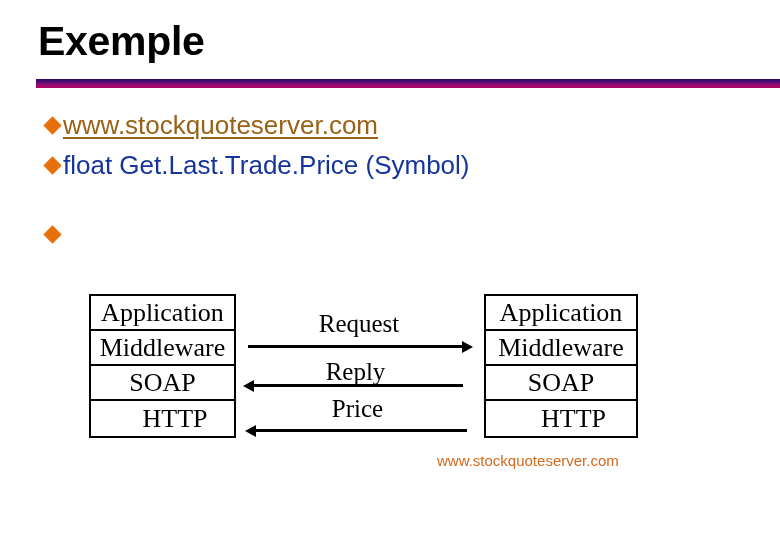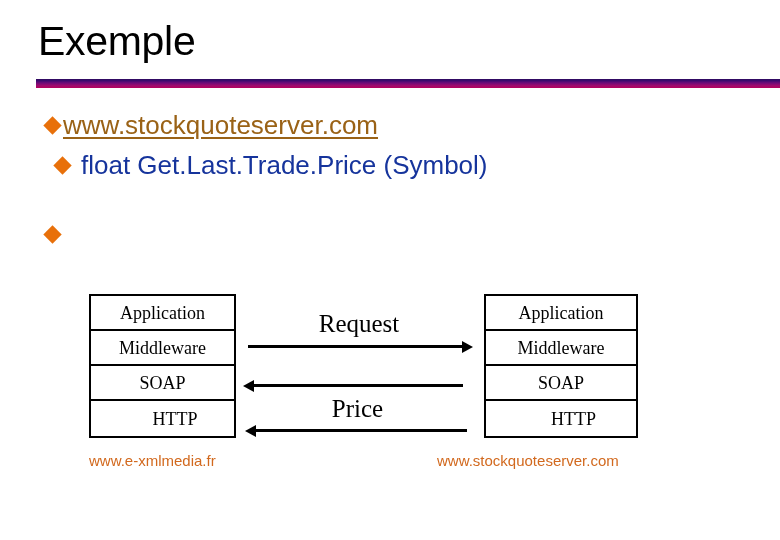--- a/index.html
+++ b/index.html
@@ -17,21 +17,21 @@
   }
 
   
   #slide-title {
     position: absolute;
     left: 38px;
     top: 17px;
     font-family: "Liberation Sans", sans-serif;
     font-size: 41px;
     line-height: 48px;
-    font-weight: 400;
+    font-weight: 700;
     color: #000000;
     letter-spacing: -0.3px;
     white-space: nowrap;
   }
 
   
   #title-rule {
     position: absolute;
     left: 36px;
     top: 79px;
@@ -68,23 +68,22 @@
   #bullet-site {
     left: 46px;
     top: 110px;
   }
   #bullet-site .bullet-text {
     color: #9a6216;
     text-decoration: underline;
     text-underline-offset: 3px;
   }
   #bullet-signature {
-    left: 56px;
+    left: 46px;
     top: 150px;
-    gap: 8px;
   }
   #bullet-signature .bullet-text {
     color: #16349c;
   }
   #bullet-dialogue {
     left: 46px;
     top: 228px;
   }
   #bullet-dialogue .bullet-text {
     color: #16349c;
@@ -110,21 +109,21 @@
   #stack-right { left: 484px; width: 154px; }
 
   .stack-row {
     height: 35px;
     box-sizing: border-box;
     border-bottom: 2px solid #000000;
     display: flex;
     align-items: center;
     justify-content: center;
     font-family: "Liberation Serif", serif;
-    font-size: 18px;
+    font-size: 26px;
     color: #000000;
     line-height: 1;
   }
   .stack-row:last-child { border-bottom: none; padding-left: 25px; }
 
   
   .arrow-label {
     position: absolute;
     font-family: "Liberation Serif", serif;
     font-size: 25px;
@@ -210,23 +209,23 @@
     <div class="stack-row">Application</div>
     <div class="stack-row">Middleware</div>
     <div class="stack-row">SOAP</div>
     <div class="stack-row">HTTP</div>
   </div>
 
   <div class="arrow-label" id="label-request">Request</div>
   <div class="arrow-line" id="line-request"></div>
   <div class="arrow-head" id="head-request"></div>
 
+  <div class="arrow-label" id="label-reply">Reply</div>
   <div class="arrow-line" id="line-reply"></div>
   <div class="arrow-head" id="head-reply"></div>
 
   <div class="arrow-label" id="label-error">Price</div>
   <div class="arrow-line" id="line-error"></div>
   <div class="arrow-head" id="head-error"></div>
 
-  <div class="caption" id="caption-left">www.e-xmlmedia.fr</div>
   <div class="caption" id="caption-right">www.stockquoteserver.com</div>
 
 </div>
 
 </body></html>

